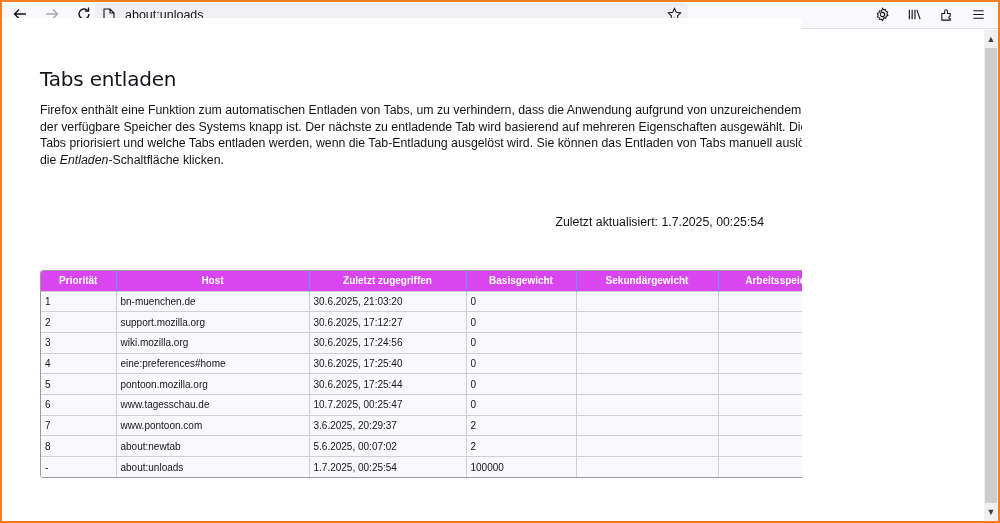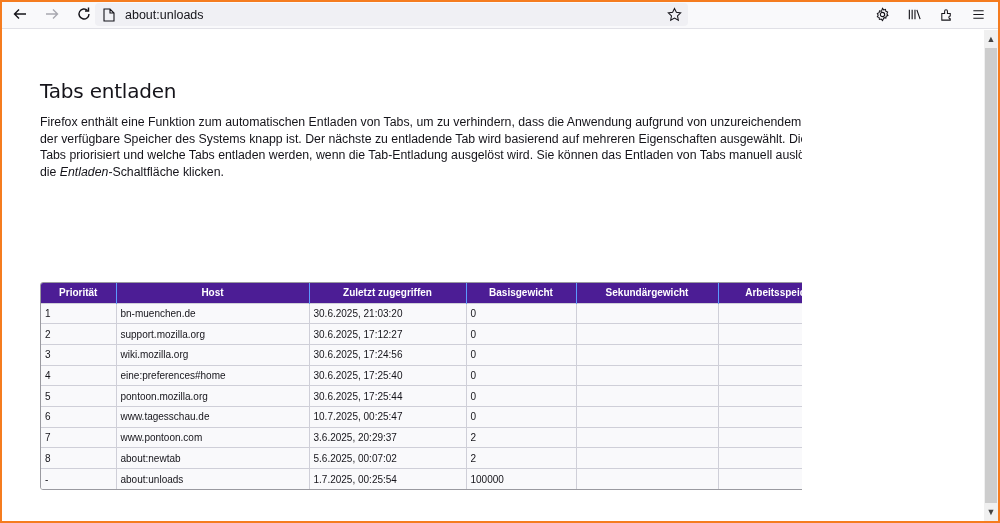--- a/index.html
+++ b/index.html
@@ -10,36 +10,36 @@
   .nav-btn { width: 28px; height: 24px; display: flex; align-items: center; justify-content: center; margin-left: 2px; color: #15141a; }
   .nav-btn.disabled { color: #a8a8b0; }
   .nav-btn svg { width: 16px; height: 16px; }
   .urlbar { position: absolute; left: 95px; top: 3px; width: 593px; height: 23px; background: #f0f0f4; border-radius: 4px; display: flex; align-items: center; }
   .urlbar .page-icon { margin-left: 8px; width: 12px; height: 14px; }
   .urlbar .url-text { margin-left: 10px; font-size: 12.5px; color: #15141a; }
   .urlbar .star { position: absolute; right: 6px; top: 4px; width: 15px; height: 15px; }
   .right-tools { position: absolute; right: 10px; top: 3px; height: 23px; display: flex; align-items: center; gap: 8px; }
   .tool { width: 24px; height: 23px; display: flex; align-items: center; justify-content: center; color: #15141a; }
   .tool svg { width: 15px; height: 15px; }
-  .content { position: absolute; left: 2px; top: 30px; width: 800px; height: 491px; background: #fff; overflow: hidden; padding-left: 17px; }
+  .content { position: absolute; left: 2px; top: 18px; width: 800px; height: 491px; background: #fff; overflow: hidden; padding-left: 17px; }
   .scrollbar { position: absolute; right: 2px; top: 30px; width: 14px; height: 491px; background: #f0f0f0; }
   .scrollbar .thumb { position: absolute; left: 1px; right: 1px; top: 18px; bottom: 18px; background: #cdcdcd; }
   .scrollbar .arrow { position: absolute; left: 0; width: 14px; height: 16px; display: flex; align-items: center; justify-content: center; font-size: 9px; color: #444; }
   .scrollbar .arrow.up { top: 1px; }
   .scrollbar .arrow.down { bottom: 1px; }
   h1 { position: absolute; left: 38px; top: 49px; font-size: 20px; font-weight: 400; font-family: "DejaVu Sans", sans-serif; color: #15141a; letter-spacing: -0.2px; }
   .desc { position: absolute; left: 38px; top: 84px; width: 910px; font-size: 12.3px; line-height: 16.5px; color: #15141a; }
   .desc em { font-style: italic; }
   .readmore { position: absolute; left: 38px; top: 161px; font-size: 12.3px; color: #15141a; }
   .readmore a { color: #0061e0; text-decoration: underline; }
   .updated { position: absolute; right: 38px; top: 197px; font-size: 12.3px; color: #15141a; }
   .unload-btn { position: absolute; left: 858px; top: 215px; width: 86px; height: 25px; background: #f0f0f4; border: none; border-radius: 4px; font-size: 12.3px; color: #15141a; font-family: "Liberation Sans", sans-serif; }
   .table-wrap { position: absolute; left: 38px; top: 252px; width: 907px; border: 1px solid #9a9aa0; border-radius: 3px; overflow: hidden; }
   table { width: 100%; border-collapse: collapse; table-layout: fixed; font-size: 10px; }
-  th { background: #4c1d95; color: #fff; font-weight: 700; height: 20px; border-right: 1px solid #5b9bff; text-align: center; font-size: 10px; }
+  th { background: #d946ef; color: #fff; font-weight: 700; height: 20px; border-right: 1px solid #5b9bff; text-align: center; font-size: 10px; }
   th:last-child { border-right: none; }
   td { background: #f9f9fb; height: 20.7px; border-right: 1px solid #cfcfd8; border-top: 1px solid #cfcfd8; padding-left: 4px; color: #15141a; white-space: nowrap; }
   td:last-child { border-right: none; }
 </style>
 </head>
 <body>
 
 <div class="frame"></div>
 
 <div class="toolbar">
@@ -94,20 +94,21 @@
     </div>
   </div>
 </div>
 
 <div class="content">
   <h1>Tabs entladen</h1>
 
   <p class="desc"><span>Firefox enthält eine Funktion zum automatischen Entladen von Tabs, um zu verhindern, dass die Anwendung aufgrund von unzureichendem Speicher abstürzt, wenn der verfügbare Speicher des Systems knapp ist. Der nächste zu entladende Tab wird basierend auf mehreren Eigenschaften ausgewählt. Diese Seite zeigt, wie Firefox Tabs priorisiert und welche Tabs entladen werden, wenn die Tab-Entladung ausgelöst wird. Sie können das Entladen von Tabs manuell auslösen, indem Sie unten auf die </span><em>Entladen</em><span>-Schaltfläche klicken.</span></p>
 
 
+  <div class="updated">Zuletzt aktualisiert: 1.7.2025, 00:25:54</div>
 
   <button class="unload-btn">Entladen</button>
 
   <div class="table-wrap">
     <table>
       <colgroup>
         <col style="width:75px">
           <col style="width:193px">
           <col style="width:157px">
           <col style="width:110px">

